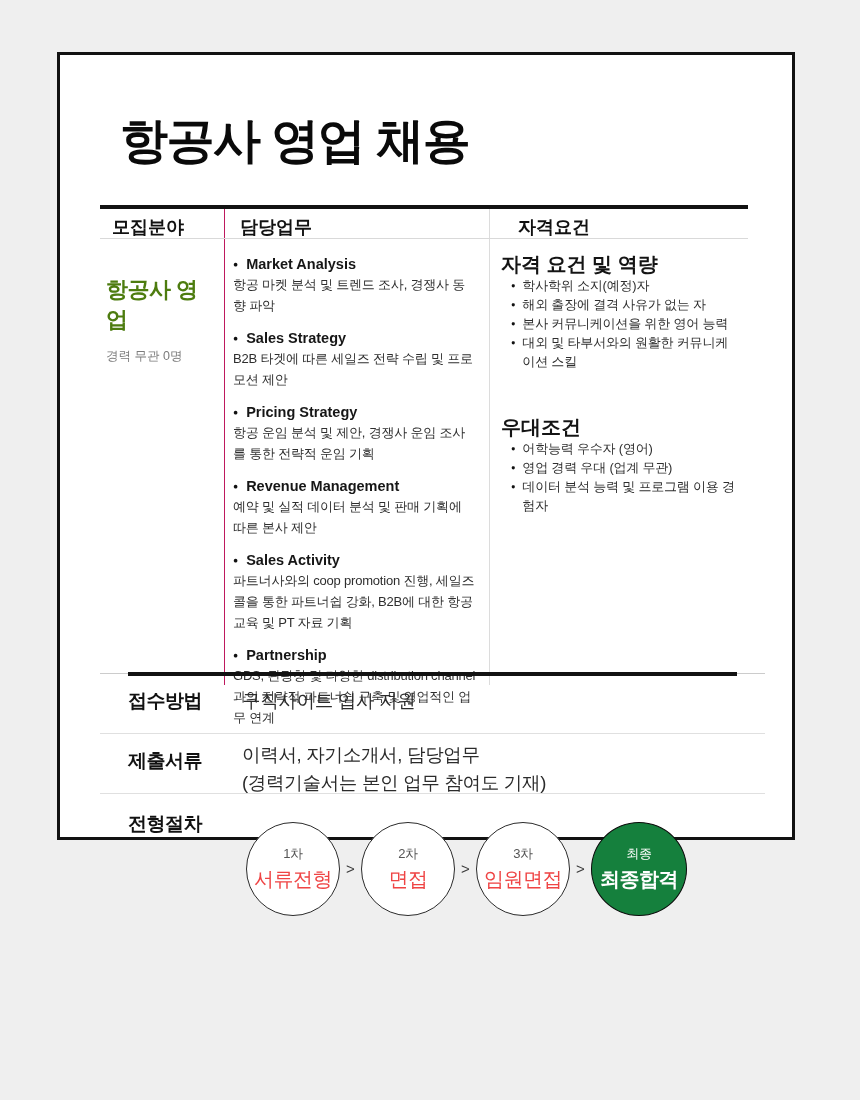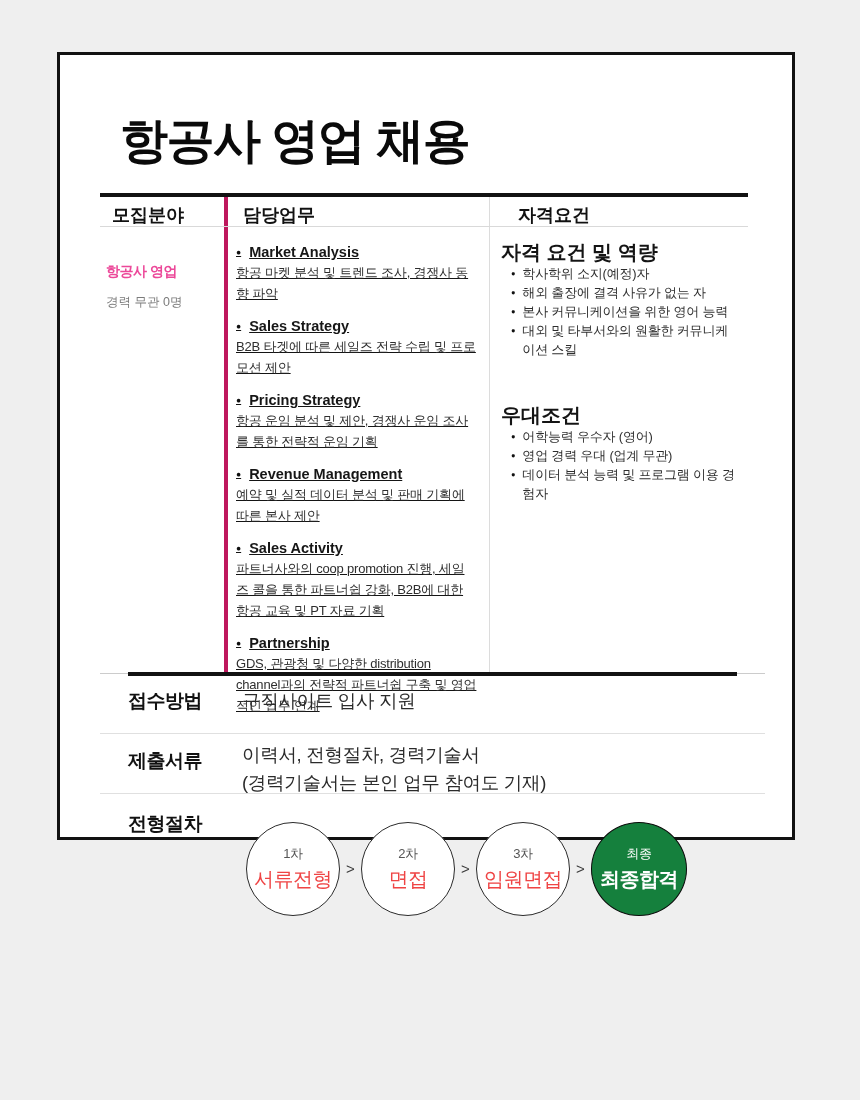--- a/index.html
+++ b/index.html
@@ -18,39 +18,39 @@
     border:3px solid #121212;
   }
   
   .title {
     position:absolute; left:60px; top:58px;
     font-size:48px; font-weight:800; letter-spacing:-1.5px; color:#0a0a0a;
     line-height:1.18;
   }
   
   .table {
-    position:absolute; left:40px; top:138px; width:648px;
+    position:absolute; left:40px; top:150px; width:648px;
     border-top:4px solid #121212;
   }
   .thead { display:flex; height:30px; border-bottom:1px solid #d9d9d9; }
   .tbody { display:flex; height:446px; }
   .col-1 { width:124px; }
-  .col-2 { width:265px; border-left:4px solid #be185d; }
+  .col-2 { width:265px; border-left:1px solid #be185d; }
   .col-3 { width:259px; border-left:1px solid #dcdcdc; }
   .th { font-size:18px; font-weight:700; color:#111; padding-top:6px; }
   .thead .col-1 { padding-left:12px; }
   .thead .col-2 { padding-left:15px; }
   .thead .col-3 { padding-left:28px; }
   
   .cell-position { padding:36px 8px 0 6px; }
-  .pos-title { font-size:14px; font-weight:700; color:#ec4899; letter-spacing:-0.5px; }
+  .pos-title { font-size:22px; font-weight:700; color:#4d7c0f; letter-spacing:-0.5px; }
   .pos-note { margin-top:13px; font-size:12.5px; color:#7b7b7b; }
   
   .cell-duties { padding:15px 12px 0 8px; }
-  .duty { margin-bottom:12px;text-decoration:underline; }
+  .duty { margin-bottom:12px; }
   .duty-title { display:flex; align-items:center; column-gap:8px;
     font-size:14.5px; font-weight:600; color:#161616; line-height:20px; }
   .duty-title::before { content:"●"; font-size:8.5px; color:#111; }
   .duty-desc { font-size:13px; color:#2e2e2e; line-height:21px; letter-spacing:-0.2px; }
   
   .cell-qual { padding:15px 10px 0 11px; }
   .qual-title { font-size:20px; font-weight:700; color:#141414; line-height:20px; }
   .qual-list { list-style:none; padding-left:10px; margin-top:2px; }
   .qual-list li { display:flex; column-gap:7px; font-size:13px; color:#2e2e2e;
     line-height:19px; letter-spacing:-0.2px; }
@@ -161,21 +161,21 @@
     <div class="info-row row-1">
       <div class="label">접수방법</div>
       <div class="value">
         <div class="value-line">구직사이트 입사 지원</div>
       </div>
     </div>
 
     <div class="info-row row-2">
       <div class="label">제출서류</div>
       <div class="value">
-        <div class="value-line">이력서, 전형절차, 경력기술서</div>
+        <div class="value-line">이력서, 자기소개서, 담당업무</div>
         <div class="value-line">(경력기술서는 본인 업무 참여도 기재)</div>
       </div>
     </div>
 
     <div class="info-row row-3">
       <div class="label">전형절차</div>
       <div class="flow">
         <div class="step-circle">
           <div class="stage">1차</div>
           <div class="name">서류전형</div>

